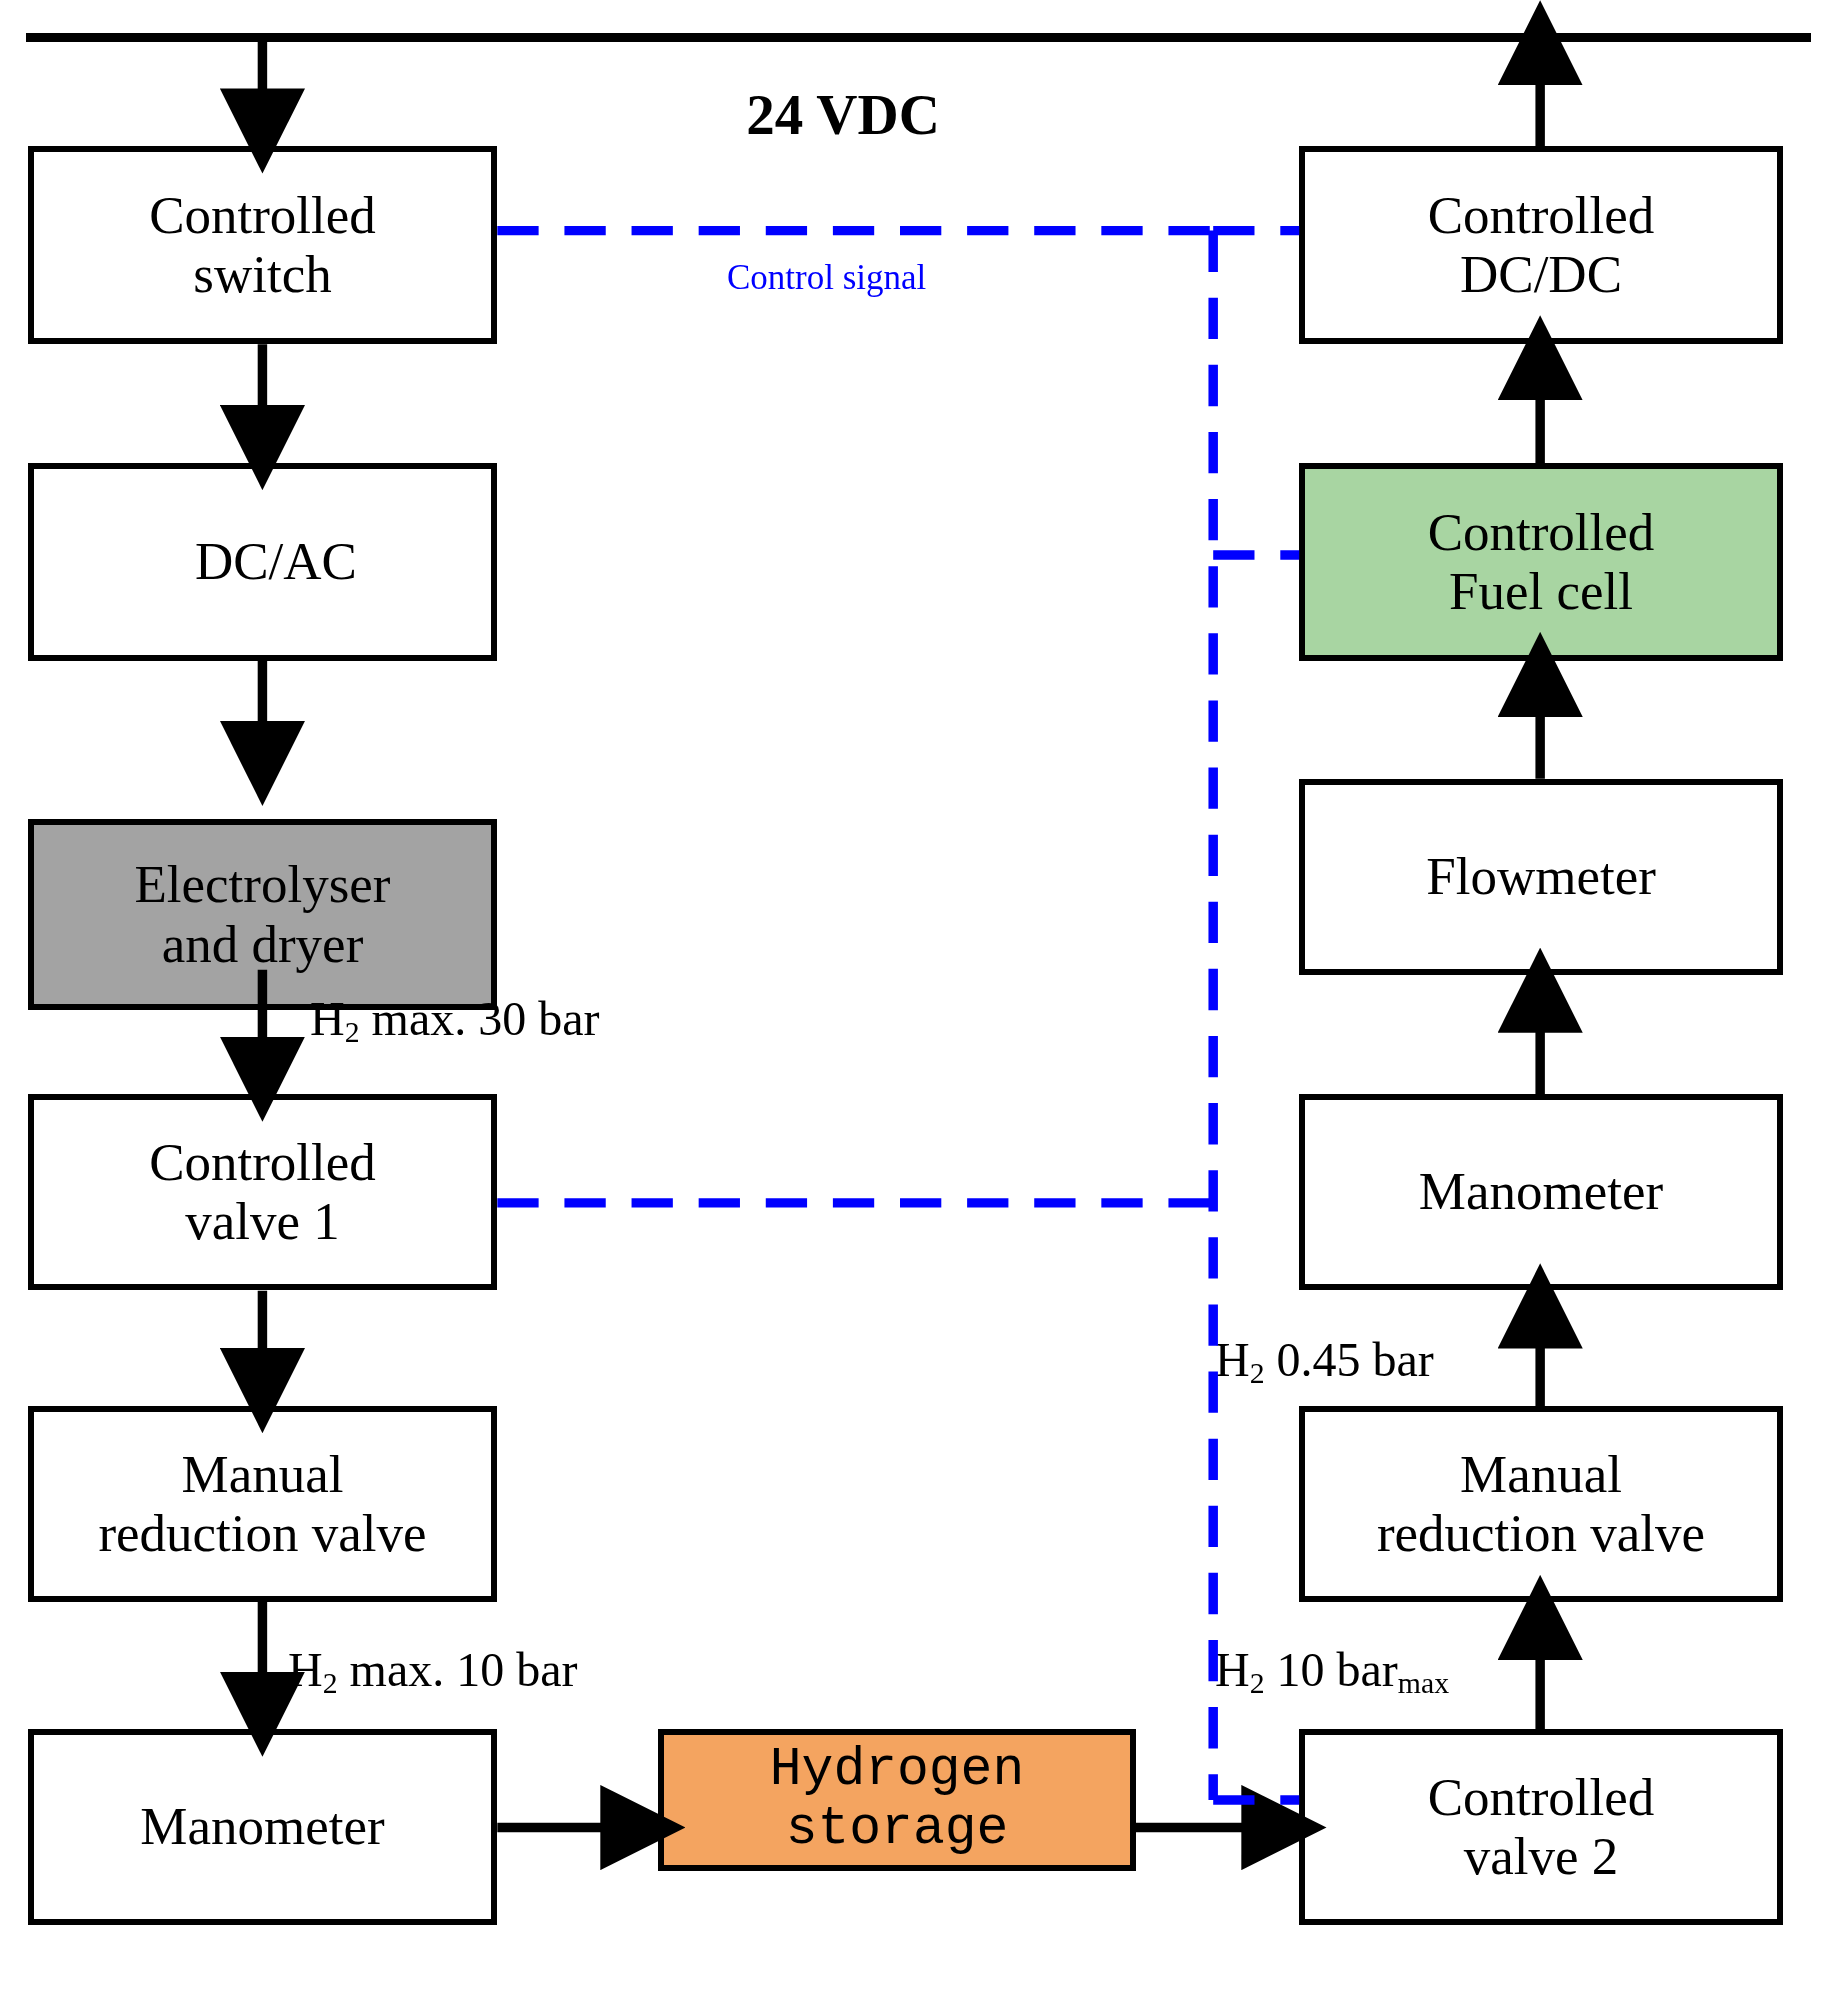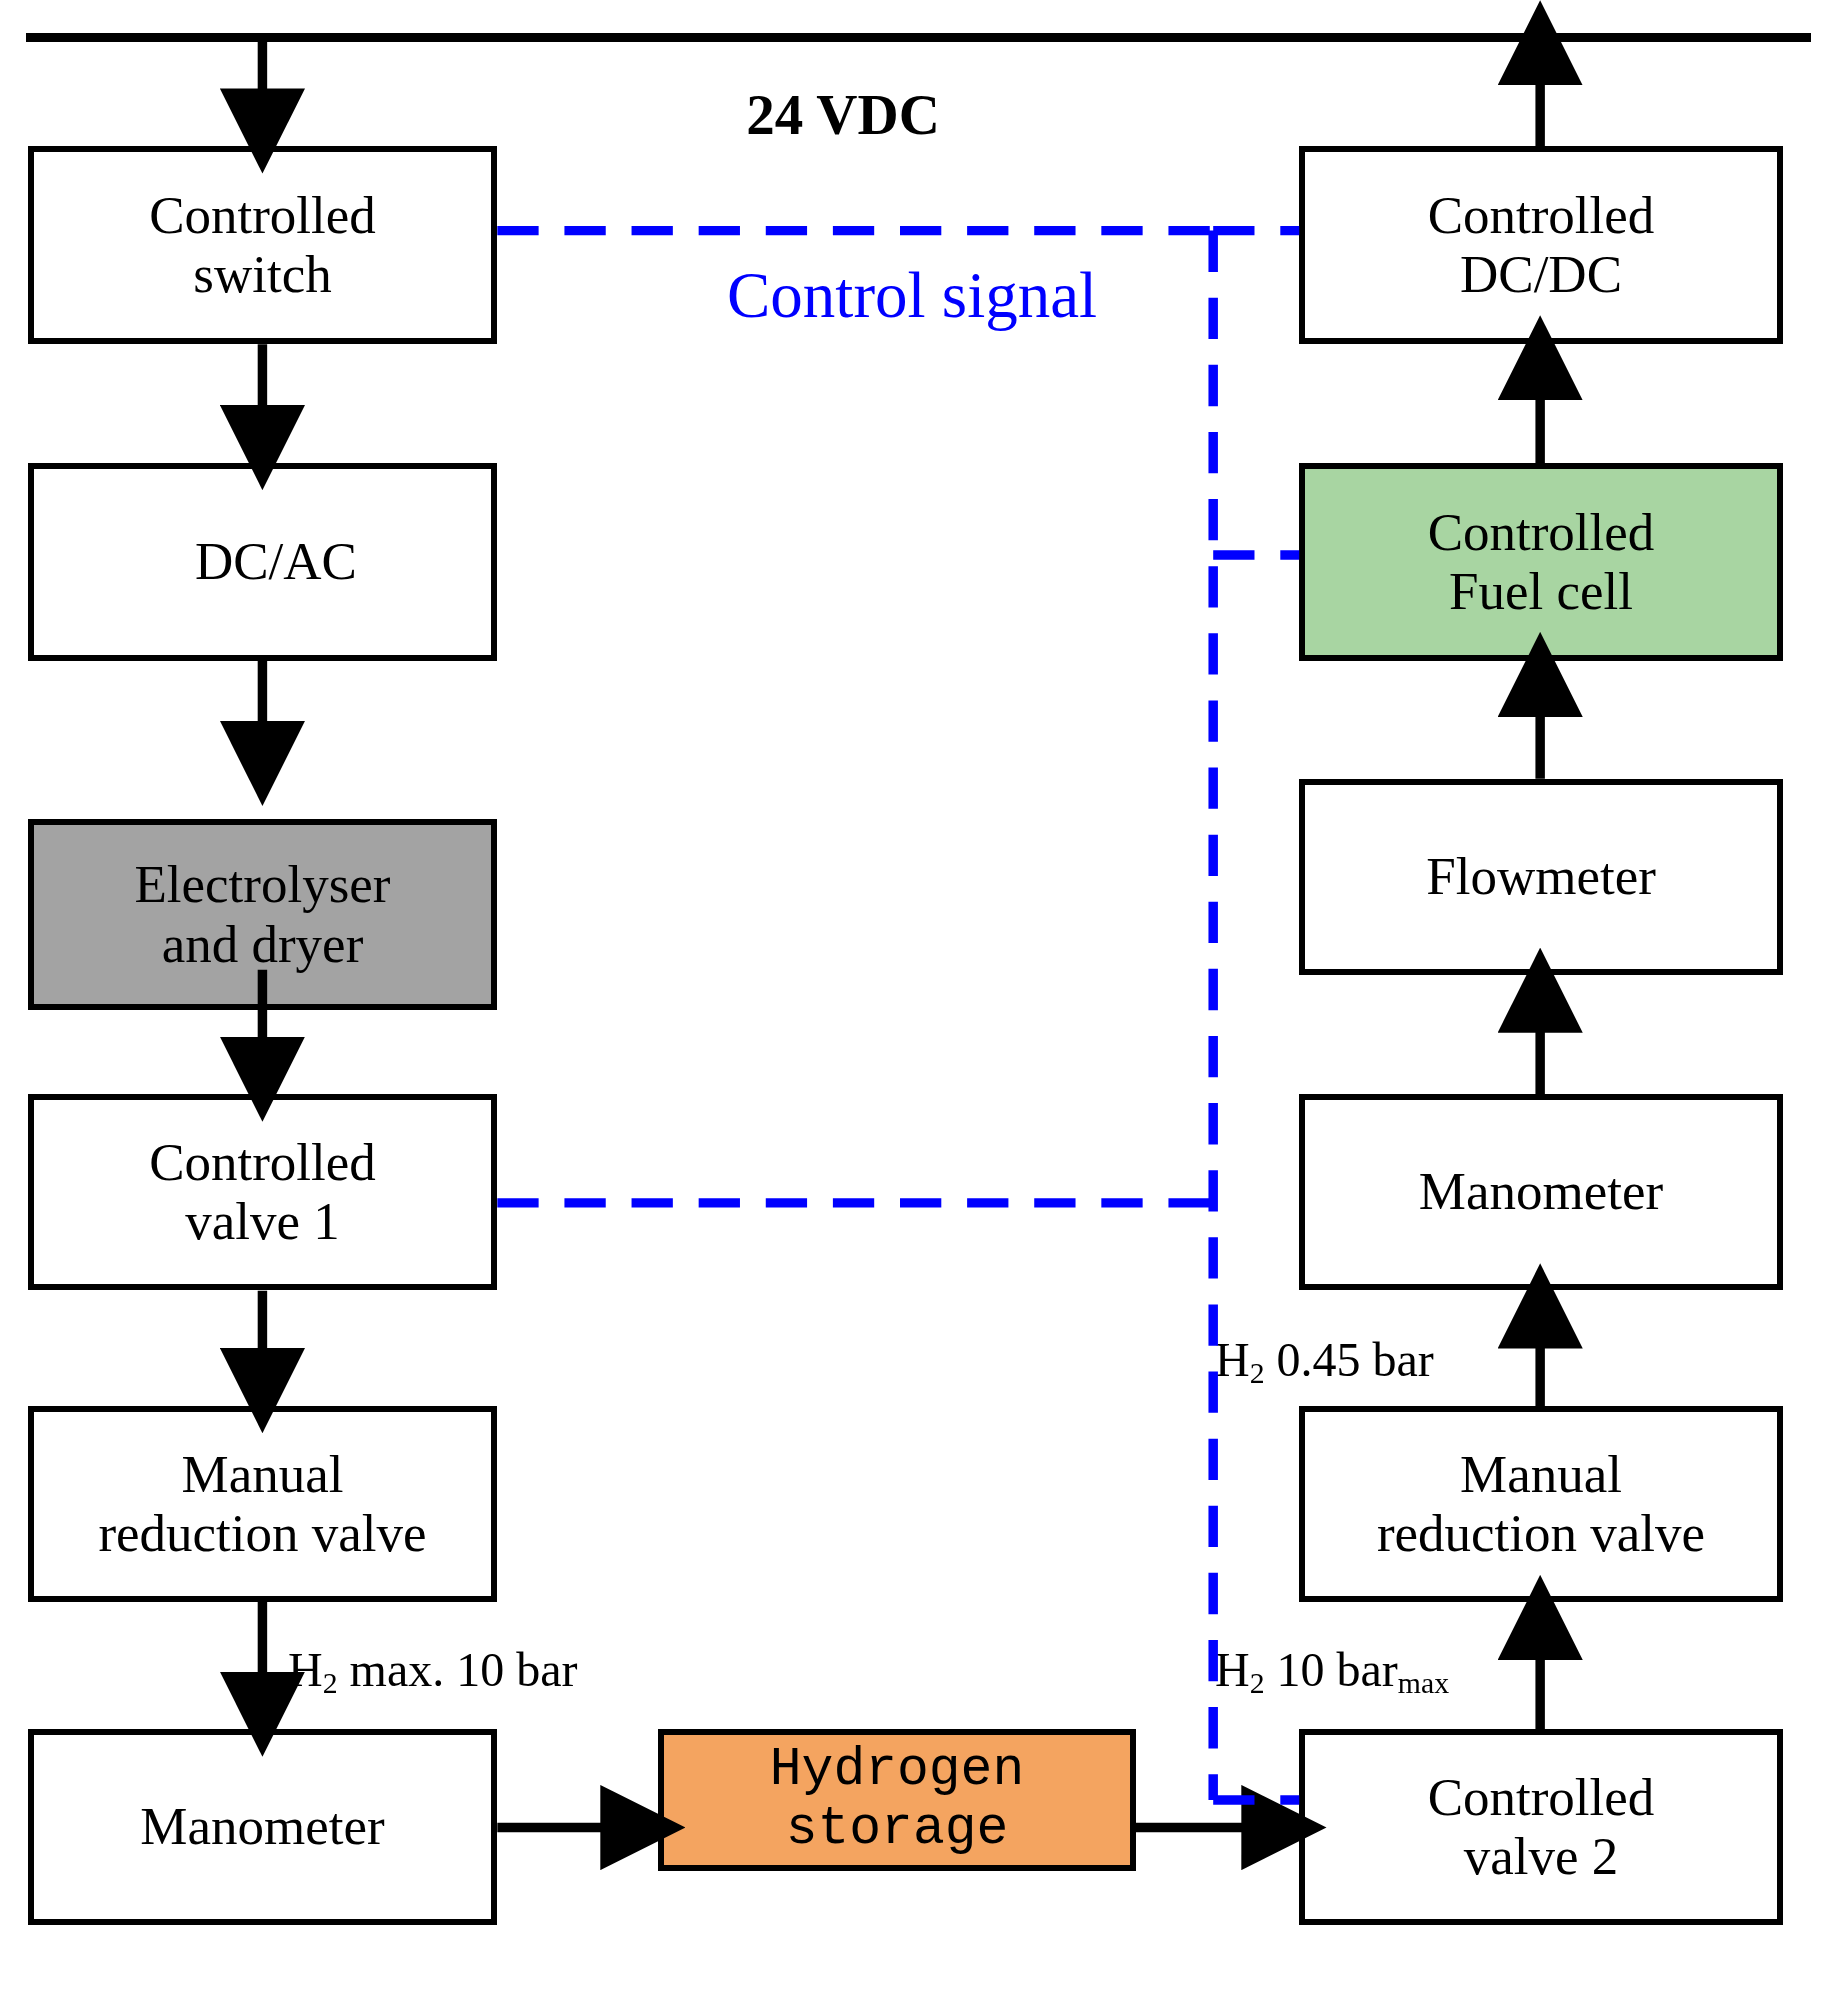--- a/index.html
+++ b/index.html
@@ -45,21 +45,21 @@
     text-align: center;
   }
   .edge-label {
     position: absolute;
     font-size: 48px;
     color: #000000;
     white-space: nowrap;
   }
   .ctrl-label {
     position: absolute;
-    font-size: 65px;
+    font-size: 35px;
     color: #0000ff;
     white-space: nowrap;
   }
   sub {
     font-size: 0.62em;
     vertical-align: -0.22em;
   }
   .busline {
     position: absolute;
     background: #000000;
@@ -164,20 +164,23 @@
     </span>
   </div>
 
   <div class="box" style="left:1299px; top:146px; width:484px; height:198px;">
     <span class="lines">
       <span>Controlled</span>
       <span class="l2">DC/DC</span>
     </span>
   </div>
 
+  <div class="edge-label" style="left:310px; top:991px;">
+    <span>H</span><sub>2</sub><span> max. 30 bar</span>
+  </div>
 
   <div class="edge-label" style="left:288px; top:1642px;">
     <span>H</span><sub>2</sub><span> max. 10 bar</span>
   </div>
 
   <div class="edge-label" style="left:1215px; top:1642px;">
     <span>H</span><sub>2</sub><span> 10 bar</span><sub>max</sub>
   </div>
 
   <div class="edge-label" style="left:1215px; top:1332px;">

